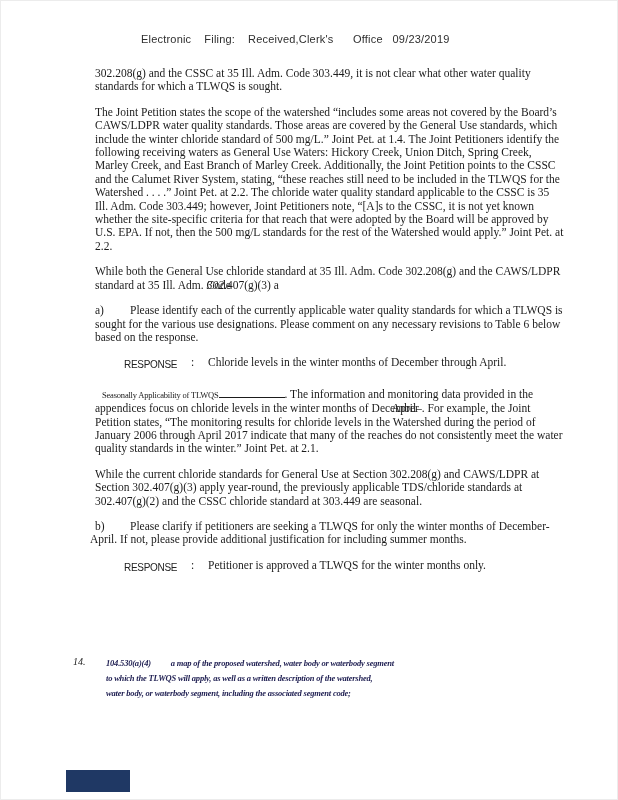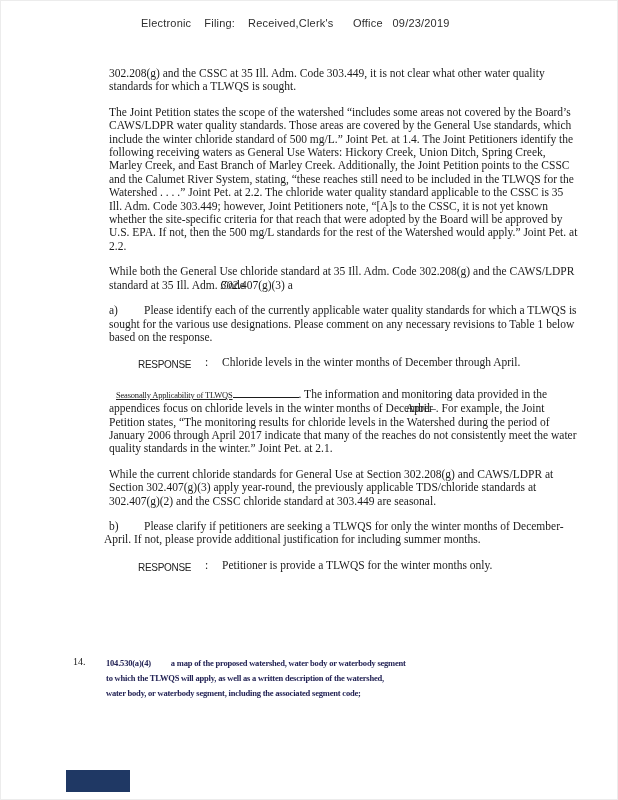--- a/index.html
+++ b/index.html
@@ -3,50 +3,50 @@
 <meta charset="utf-8">
 <style>
   html,body { margin:0; padding:0; background:#ffffff; }
   .page {
     position:relative; width:618px; height:800px; margin:0 auto;
     background:#ffffff; overflow:hidden;
     font-family:"Liberation Serif", serif; font-size:11.5px; color:#1b1b1b;
     border:1px solid #ececec; box-sizing:border-box;
   }
   .header {
-    position:absolute; top:16px; left:140px;
+    position:absolute; top:32px; left:140px;
     font-family:"Liberation Sans", sans-serif; font-size:11px; color:#2e2e2e;
     white-space:pre; letter-spacing:0.2px;
   }
-  .body-block { position:absolute; top:66px; left:108px; width:470px; }
+  .body-block { position:absolute; top:66px; left:94px; width:470px; }
   .para { margin:0 0 12px 0; line-height:13.4px; text-align:left; }
   .item-label { display:inline-block; width:35px; }
   .response-row { display:flex; margin:2px 0 14px 0; line-height:13.4px; }
   .resp-label {
     width:67px; flex:0 0 67px;
     font-family:"Liberation Sans", sans-serif; font-size:10px; letter-spacing:-0.3px;
     padding-top:2px; color:#222;margin-left:29px;
   }
   .resp-colon { width:17px; flex:0 0 17px; }
   .seasonal-heading {
-    font-size:8.5px; letter-spacing:-0.2px; text-decoration:underline; color:#222;padding-left:7px;
+    font-size:8.5px; letter-spacing:-0.2px; color:#222;padding-left:7px;
   }
   .underline-ext {
     display:inline-block; width:66px; height:11px;
     border-bottom:1px solid #1b1b1b; vertical-align:baseline;
   }
   .ov-code   { }
   .ov-num    { margin-left:-24px;font-style:italic; }
   .ov-april  { margin-left:-27px; }
   .ov-april-light { margin-left:-5px;margin-top:20px; }
   .footnote {
     position:absolute; top:655px; left:72px; width:480px;
     color:#232355;
   }
-  .fn-row { display:flex; }
+  .fn-row { display:flex;font-style:italic; }
   .fn-num { font-size:10px; width:33px; flex:0 0 33px; color:#1b1b1b; }
   .fn-body {
     font-size:8.5px; font-weight:bold; letter-spacing:-0.2px; line-height:15px;
   }
   .fn-cite { margin-right:20px; }
   .highlight-box {
     position:absolute; left:65px; top:769px; width:64px; height:22px;
   }
 </style>
 </head>
@@ -57,38 +57,38 @@
   <div class="header">Electronic    Filing:    Received,Clerk's      Office   09/23/2019</div>
 
   <div class="body-block">
 
     <p class="para">302.208(g) and the CSSC at 35 Ill. Adm. Code 303.449, it is not clear what other water quality standards for which a TLWQS is sought.</p>
 
     <p class="para">The Joint Petition states the scope of the watershed “includes some areas not covered by the Board’s CAWS/LDPR water quality standards.  Those areas are covered by the General Use standards, which include the winter chloride standard of 500 mg/L.”  Joint Pet. at 1.4. The Joint Petitioners identify the following receiving waters as General Use Waters: Hickory Creek, Union Ditch, Spring Creek, Marley Creek, and East Branch of Marley Creek.   Additionally, the Joint Petition points to the CSSC and the Calumet River System, stating, “these reaches still need to be included in the TLWQS for the Watershed . . . .”  Joint Pet. at 2.2.  The chloride water quality standard applicable to the CSSC is 35 Ill. Adm. Code 303.449; however, Joint Petitioners note, “[A]s to the CSSC, it is not yet known whether the site-specific criteria for that reach that were adopted by the Board will be approved by U.S. EPA.  If not, then the 500 mg/L standards for the rest of the Watershed would apply.”  Joint Pet. at 2.2.</p>
 
     <p class="para"><span>While both the General Use chloride standard at 35 Ill. Adm. Code 302.208(g) and the CAWS/LDPR standard at 35 Ill. Adm. </span><span class="ov-code">Code</span><span class="ov-num">302</span><span>.407(g)(3) a</span></p>
 
-    <p class="para"><span class="item-label">a)</span><span>Please identify each of the currently applicable water quality standards for which a TLWQS is sought for the various use designations.  Please comment on any necessary revisions to Table 1 below based on the response.</span></p>
+    <p class="para"><span class="item-label">a)</span><span>Please identify each of the currently applicable water quality standards for which a TLWQS is sought for the various use designations.  Please comment on any necessary revisions to Table 6 below based on the response.</span></p>
 
     <div class="response-row">
       <span class="resp-label">RESPONSE</span>
       <span class="resp-colon">:</span>
       <span class="resp-text">Chloride levels in the winter months of December through April.</span>
     </div>
 
     <p class="para"><span class="seasonal-heading">Seasonally Applicability of TLWQS</span><span class="underline-ext"></span><span>.  The information and monitoring data provided in the appendices focus on chloride levels in the winter months of </span><span>December</span><span class="ov-april">April–</span><span>.  For example, the Joint Petition states, “The monitoring results for chloride levels in the Watershed during the period of January 2006 through April 2017 indicate that many of the reaches do not consistently meet the water quality standards in the winter.”  Joint Pet. at 2.1.</span></p>
 
     <p class="para">While the current chloride standards for General Use at Section 302.208(g) and CAWS/LDPR at Section 302.407(g)(3) apply year-round, the previously applicable TDS/chloride standards at 302.407(g)(2) and the CSSC chloride standard at 303.449 are seasonal.</p>
 
     <p class="para"><span class="item-label">b)</span><span>Please clarify if petitioners are seeking a TLWQS for only the winter months of </span><span>December</span><span>-</span><span class="ov-april-light">April</span><span>.  If not, please provide additional justification for including summer months.</span></p>
 
     <div class="response-row">
       <span class="resp-label">RESPONSE</span>
       <span class="resp-colon">:</span>
-      <span class="resp-text">Petitioner is provide a TLWQS for the winter months only.</span>
+      <span class="resp-text">Petitioner is approved a TLWQS for the winter months only.</span>
     </div>
 
   </div>
 
   <div class="footnote">
     <div class="fn-row">
       <span class="fn-num">14.</span>
       <div class="fn-body">
         <div><span class="fn-cite">104.530(a)(4)</span><span>a map of the proposed watershed, water body or waterbody segment</span></div>
         <div>to which the TLWQS will apply, as well as a written description of the watershed,</div>

